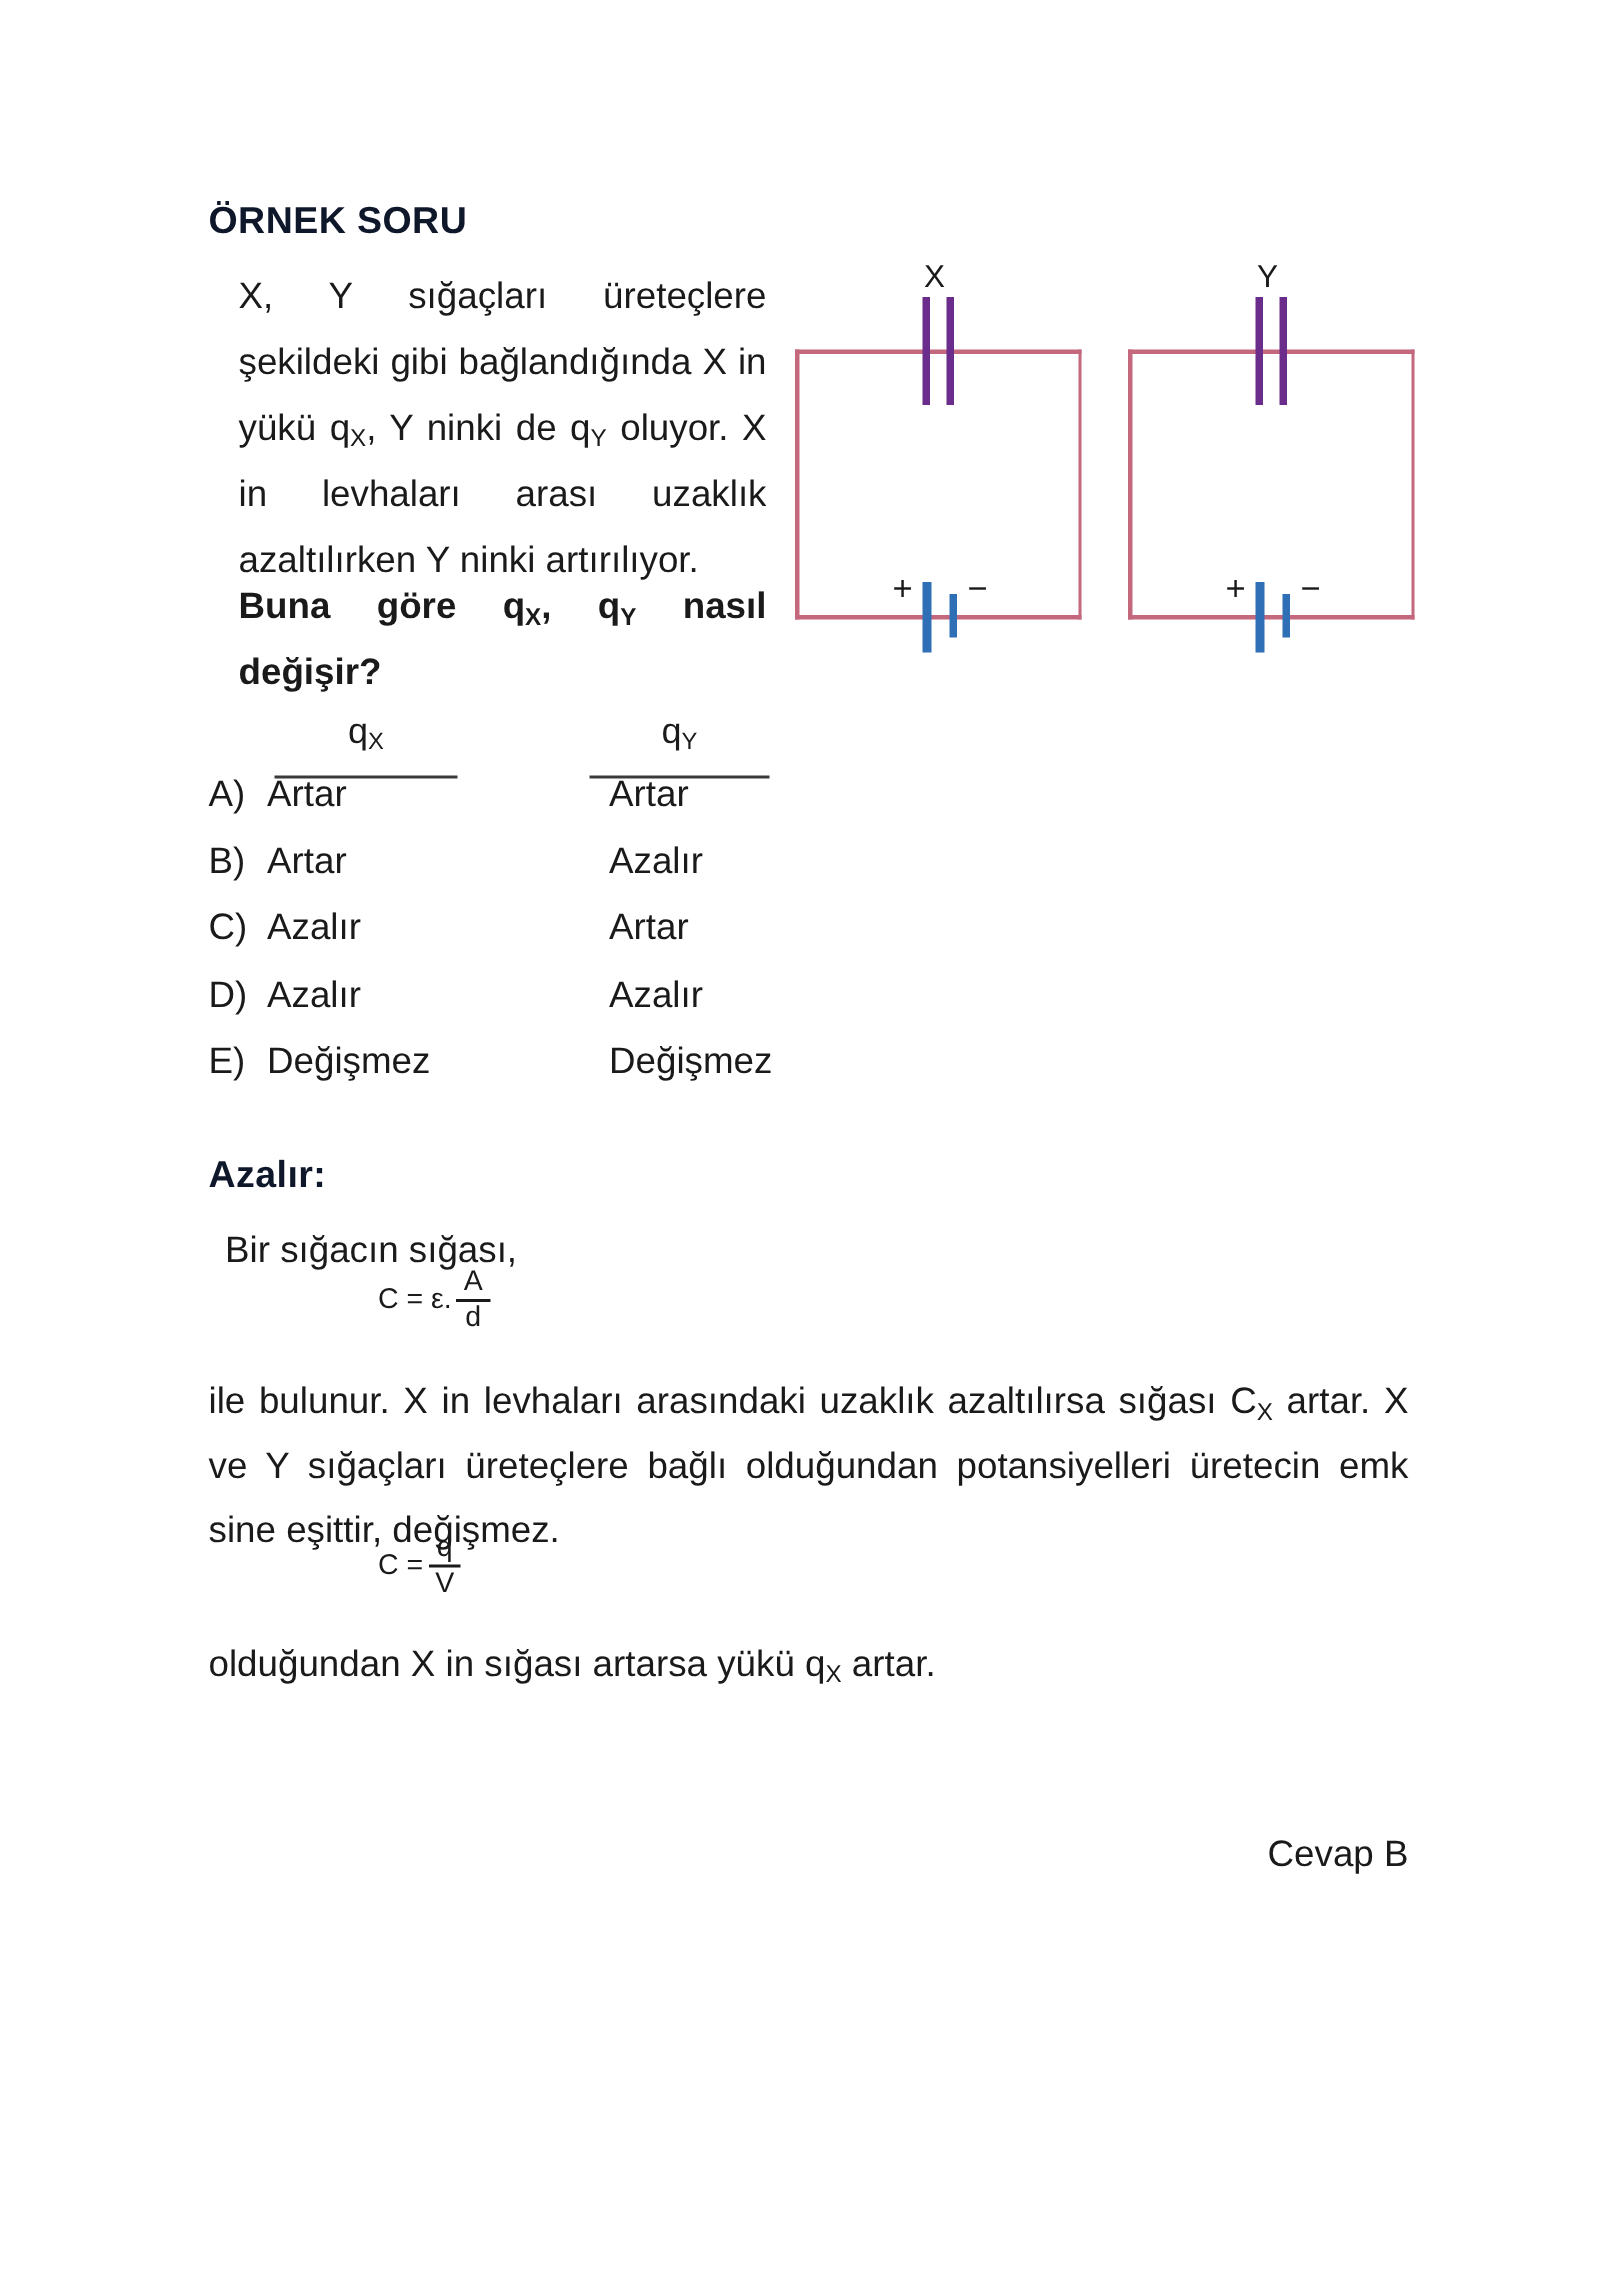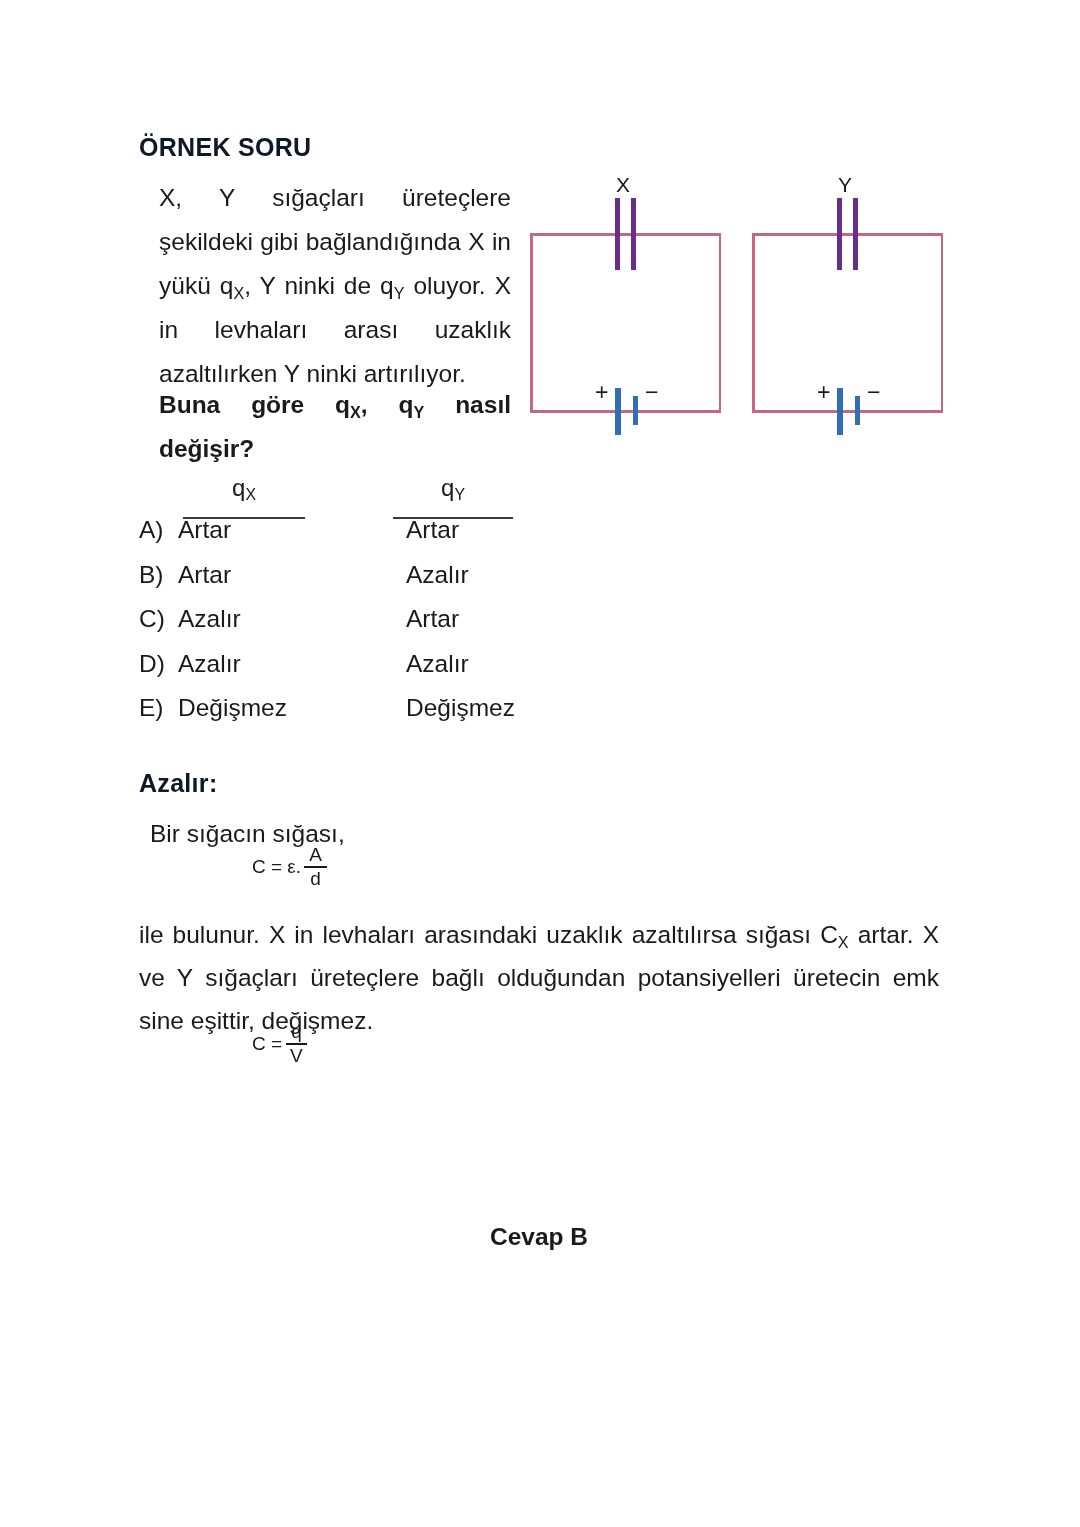--- a/index.html
+++ b/index.html
@@ -206,23 +206,23 @@
   }
   #sol-para-1 { top: 913px; }
   #sol-para-2 { top: 1088px; width: 560px; text-align: left; }
   #sol-para-3 { top: 1133px; }
 
   #answer-line {
     position: absolute;
     left: 139px;
     top: 1223px;
     width: 800px;
-    text-align: center;
-    font-size: 24.5px;
-    font-weight: bold;
+    text-align: right;
+    font-size: 24.5px;
+    font-weight: normal;
   }
 </style>
 </head>
 <body>
 
 <div class="page">
 
   <div class="section-heading" id="ornek-soru-heading">ÖRNEK SORU</div>
 
   <div class="qcol" id="question-body">
@@ -313,17 +313,18 @@
   <div class="sol-para" id="sol-para-1"><span>ile bulunur. X in levhaları arasındaki uzaklık azaltılırsa sığası C</span><sub>X</sub><span> artar. X ve Y sığaçları üreteçlere bağlı olduğundan potansiyelleri üretecin emk sine eşittir, değişmez.</span></div>
 
   <div class="formula" id="formula-c-qv">
     <span>C = </span>
     <span class="frac">
       <span class="num">q</span>
       <span class="den">V</span>
     </span>
   </div>
 
+  <div class="sol-para" id="sol-para-2"><span>olduğundan X in sığası artarsa yükü q</span><sub>X</sub><span> artar.</span></div>
 
 
   <div id="answer-line">Cevap B</div>
 
 </div>
 
 </body></html>

